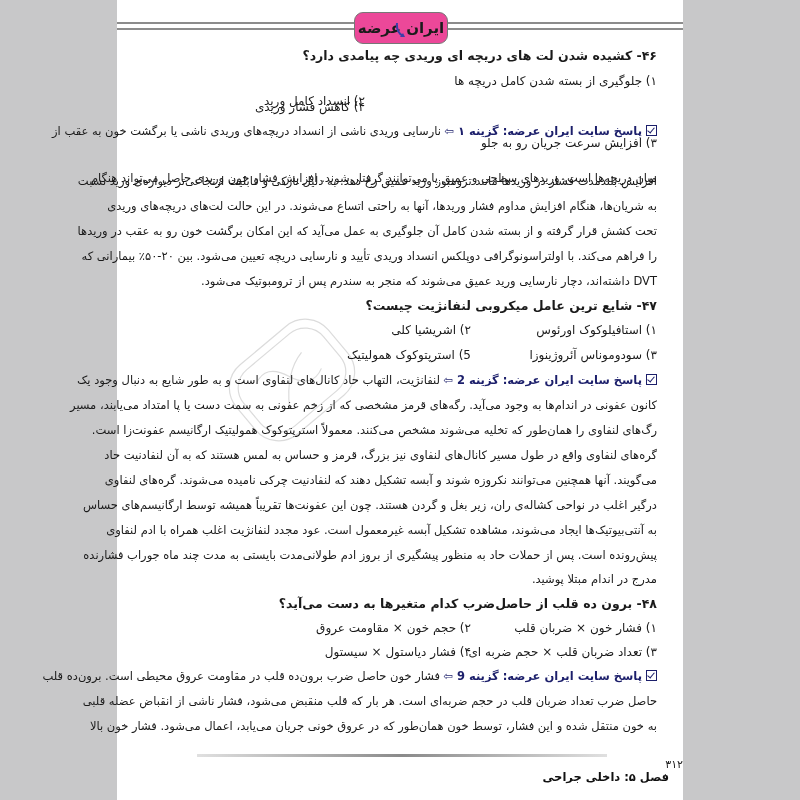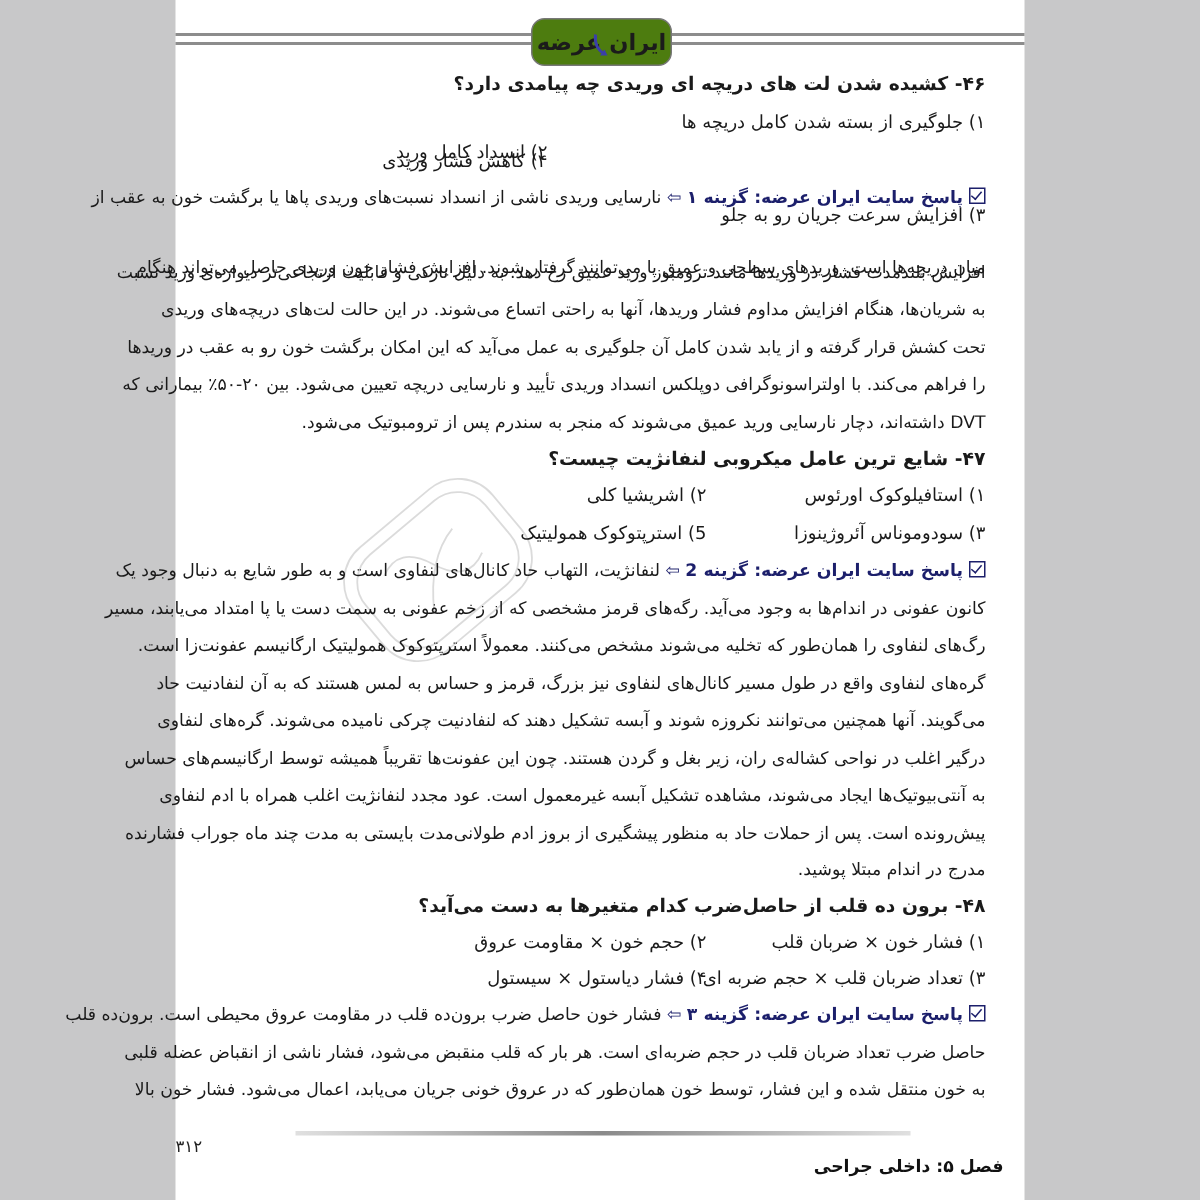--- a/index.html
+++ b/index.html
@@ -16,21 +16,21 @@
     .header {
       position: absolute; left: 0; top: 12px; width: 566px; height: 32px;
     }
     .header .rule {
       position: absolute; left: 0; width: 566px; height: 2px; background: #8c8c8c;
     }
     .header .rule.r1 { top: 10px; }
     .header .rule.r2 { top: 16px; }
     .logo {
       position: absolute; left: 237px; top: 0; width: 94px; height: 32px;
-      background: #4d7c0f; border: 1.5px solid #777; border-radius: 9px;
+      background: #ec4899; border: 1.5px solid #777; border-radius: 9px;
       box-sizing: border-box;
       display: flex; align-items: center; justify-content: center;
       direction: rtl;
       font-family: "DejaVu Sans", sans-serif; font-weight: bold; font-size: 15px;
       color: #1b1b1b;
     }
     .logo .arrow {
       position: absolute; left: 40px; top: 9px; width: 12px; height: 18px;
     }
     .content {
@@ -62,21 +62,21 @@
     .arrow-glyph { color: #1c1f6b; font-weight: normal; }
     .watermark {
       position: absolute; left: 75px; top: 280px; width: 200px; height: 200px;
       opacity: 0.35; pointer-events: none;
     }
     .footer-rule {
       position: absolute; left: 80px; top: 754px; width: 410px; height: 3px;
       background: linear-gradient(to right, #e0e0e0, #8a8a8a 50%, #e0e0e0);
     }
     .page-num {
-      position: absolute; left: 0; width: 566px; top: 758px; text-align: left;
+      position: absolute; left: 0; width: 566px; top: 758px; text-align: right;
       font-size: 11px; color: #222;
     }
     .footer-right {
       position: absolute; right: 14px; top: 770px; font-weight: bold; font-size: 11.5px;
       direction: rtl; white-space: nowrap; color: #111;
     }
     .footer-mid {
       position: absolute; right: 226px; top: 770px; font-weight: bold; font-size: 11.5px;
       direction: rtl; white-space: nowrap; color: #111;
     }
@@ -113,26 +113,26 @@
       <div class="q-title" style="top:4px; right:26px;">۴۶- کشیده شدن لت های دریچه ای وریدی چه پیامدی دارد؟</div>
       <div class="opt" style="top:30px; right:26px;">۱) جلوگیری از بسته شدن کامل دریچه ها</div>
       <div class="opt" style="top:30px; right:318px;margin-top:20px;">۲) انسداد کامل ورید</div>
       <div class="opt" style="top:56px; right:26px;margin-top:36px;">۳) افزایش سرعت جریان رو به جلو</div>
       <div class="opt" style="top:56px; right:318px;">۴) کاهش فشار وریدی</div>
 
       <div>
         <div class="ans-line" style="top:80px; right:26px; width:508px;">
           <span class="check-icon"></span><span class="ans-lead">پاسخ سایت ایران عرضه: گزینه ۱</span>
           <span class="arrow-glyph">⇦</span>
-          <span>نارسایی وریدی ناشی از انسداد نسبت‌های وریدی پاها یا برگشت خون به عقب از</span>
+          <span>نارسایی وریدی ناشی از انسداد دریچه‌های وریدی ناشی یا برگشت خون به عقب از</span>
         </div>
         <div class="ans-line" style="top:111px; right:26px; width:508px;margin-top:16px;">میان دریچه‌ها است. وریدهای سطحی و عمیق پا می‌توانند گرفتار شوند. افزایش فشار خون وریدی حاصل می‌تواند هنگام</div>
         <div class="ans-line" style="top:130px; right:26px; width:508px;">افزایش بلندمدت فشار در وریدها مانند ترومبوز ورید عمیق رخ دهد. به دلیل نازکی و قابلیت ارتجاعی‌تر دیواره‌ی ورید نسبت</div>
         <div class="ans-line" style="top:155px; right:26px; width:508px;">به شریان‌ها، هنگام افزایش مداوم فشار وریدها، آنها به راحتی اتساع می‌شوند. در این حالت لت‌های دریچه‌های وریدی</div>
-        <div class="ans-line" style="top:180px; right:26px; width:508px;">تحت کشش قرار گرفته و از یابد شدن کامل آن جلوگیری به عمل می‌آید که این امکان برگشت خون رو به عقب در وریدها</div>
+        <div class="ans-line" style="top:180px; right:26px; width:508px;">تحت کشش قرار گرفته و از بسته شدن کامل آن جلوگیری به عمل می‌آید که این امکان برگشت خون رو به عقب در وریدها</div>
         <div class="ans-line" style="top:205px; right:26px; width:508px;">را فراهم می‌کند. با اولتراسونوگرافی دوپلکس انسداد وریدی تأیید و نارسایی دریچه تعیین می‌شود. بین ۲۰-۵۰٪ بیمارانی که</div>
         <div class="ans-line last" style="top:230px; right:26px; width:508px;">DVT داشته‌اند، دچار نارسایی ورید عمیق می‌شوند که منجر به سندرم پس از ترومبوتیک می‌شود.</div>
       </div>
     </div>
 
     <div>
       <div class="q-title" style="top:254px; right:26px;">۴۷- شایع ترین عامل میکروبی لنفانژیت چیست؟</div>
       <div class="opt" style="top:279px; right:26px;">۱) استافیلوکوک اورئوس</div>
       <div class="opt" style="top:279px; right:212px;">۲) اشریشیا کلی</div>
       <div class="opt" style="top:304px; right:26px;">۳) سودوموناس آئروژینوزا</div>
@@ -157,21 +157,21 @@
 
     <div>
       <div class="q-title" style="top:552px; right:26px;">۴۸- برون ده قلب از حاصل‌ضرب کدام متغیرها به دست می‌آید؟</div>
       <div class="opt" style="top:577px; right:26px;">۱) فشار خون × ضربان قلب</div>
       <div class="opt" style="top:577px; right:212px;">۲) حجم خون × مقاومت عروق</div>
       <div class="opt" style="top:601px; right:26px;">۳) تعداد ضربان قلب × حجم ضربه ای</div>
       <div class="opt" style="top:601px; right:212px;">۴) فشار دیاستول × سیستول</div>
 
       <div>
         <div class="ans-line" style="top:625px; right:26px; width:508px;">
-          <span class="check-icon"></span><span class="ans-lead">پاسخ سایت ایران عرضه: گزینه ۳</span>
+          <span class="check-icon"></span><span class="ans-lead">پاسخ سایت ایران عرضه: گزینه 9</span>
           <span class="arrow-glyph">⇦</span>
           <span>فشار خون حاصل ضرب برون‌ده قلب در مقاومت عروق محیطی است. برون‌ده قلب</span>
         </div>
         <div class="ans-line" style="top:650px; right:26px; width:508px;">حاصل ضرب تعداد ضربان قلب در حجم ضربه‌ای است. هر بار که قلب منقبض می‌شود، فشار ناشی از انقباض عضله قلبی</div>
         <div class="ans-line" style="top:675px; right:26px; width:508px;">به خون منتقل شده و این فشار، توسط خون همان‌طور که در عروق خونی جریان می‌یابد، اعمال می‌شود. فشار خون بالا</div>
       </div>
     </div>
   </div>
 
   <div class="footer-rule"></div>

